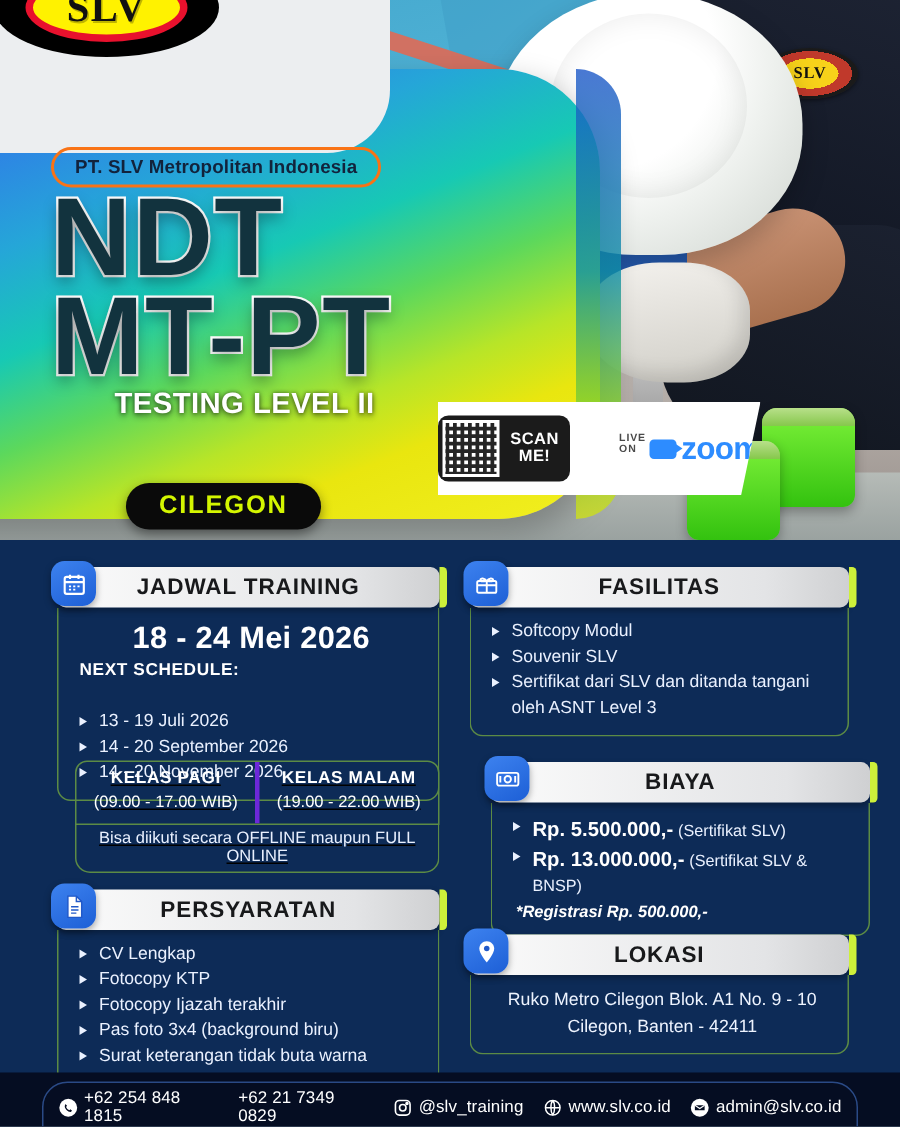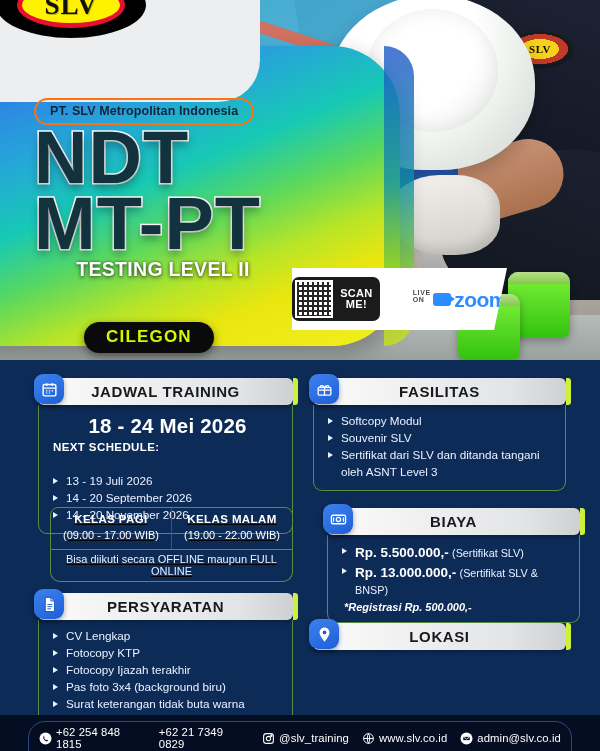--- a/index.html
+++ b/index.html
@@ -230,21 +230,21 @@
 
   
   #card-jadwal{ left:38px; top:18px; width:255px; }
   .jad-date{ font-size:20.5px; font-weight:800; text-align:center; color:#fff; letter-spacing:.2px; margin:1px 0 3px;}
   .jad-next{ font-size:11.5px; font-weight:800; color:#fff; letter-spacing:.4px; margin-bottom:20px;}
 
   
   #card-kelas{ left:50px; top:147px; width:243px;text-decoration:underline; }
   .kelas-grid{ display:flex; border:1px solid #5c8b45; border-radius:8px 8px 0 0; overflow:hidden;}
   .kelas-cell{ flex:1; padding:5px 3px 6px; text-align:center; color:#fff; }
-  .kelas-cell + .kelas-cell{ border-left:1px solid #6d28d9; }
+  .kelas-cell + .kelas-cell{ border-left:3px solid #6d28d9; }
   .kelas-cell b{ display:block; font-size:11.5px; font-weight:800; letter-spacing:.4px; }
   .kelas-cell span{ font-size:11px; }
   .kelas-note{
     border:1px solid #5c8b45; border-top:none; border-radius:0 0 10px 10px;
     text-align:center; font-size:11px; color:#eaf1ff; padding:3px 4px 4px;
   }
 
   
   #card-syarat{ left:38px; top:233px; width:255px; }
 
@@ -456,20 +456,24 @@
     <div class="card" id="card-lokasi">
       <div class="card-head">
         <div class="hicon">
           <svg viewBox="0 0 24 24" fill="#fff" stroke="none">
             <path d="M12 2C8.1 2 5 5.1 5 9c0 5.2 7 13 7 13s7-7.8 7-13c0-3.9-3.1-7-7-7z"></path>
             <circle cx="12" cy="9" r="2.6" fill="#2159c9"></circle>
           </svg>
         </div>
         <h3>LOKASI</h3>
       </div>
+      <div class="card-body">
+        <div class="lok-text">Ruko Metro Cilegon Blok. A1 No. 9 - 10</div>
+        <div class="lok-text">Cilegon, Banten - 42411</div>
+      </div>
     </div>
   </div>
 
   <div class="footer">
     <div class="footer-inner">
 
       <div class="fitem">
         <svg viewBox="0 0 24 24" fill="#fff">
             <circle cx="12" cy="12" r="11"></circle>
           <path d="M8.5 7.5l2 2-1.2 1.5a7 7 0 004 4l1.4-1.3 2 2-1.6 1.6c-3.2.4-7.8-4.2-7.4-7.4z" fill="#050d22"></path>

